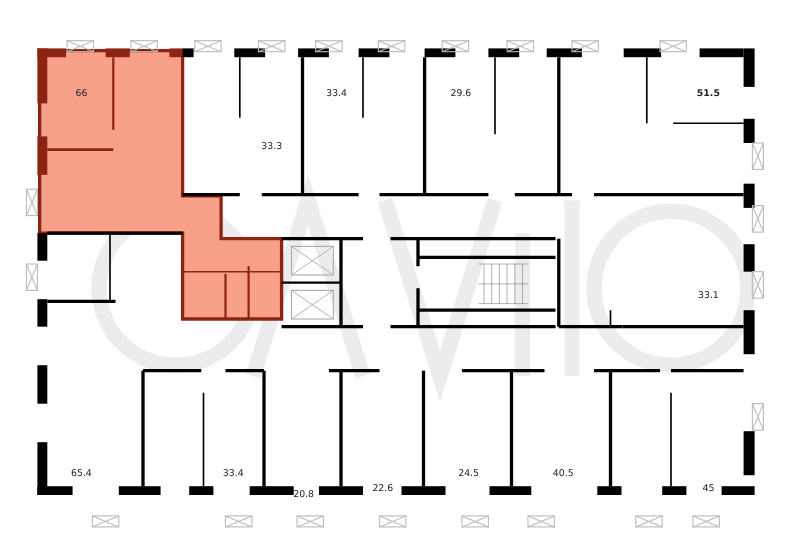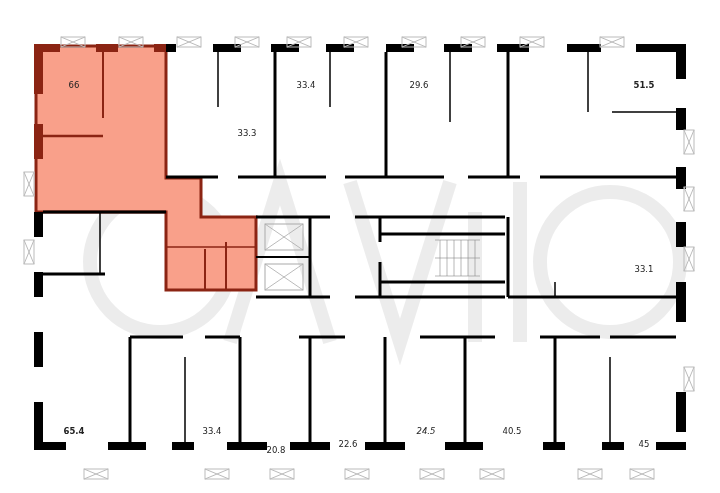--- a/index.html
+++ b/index.html
@@ -192,20 +192,20 @@
 </svg>
 
 
 <div class="apt" style="left:36px;top:34px;width:130px;height:166px;"></div>
 <div class="lbl" style="left:74px;top:73px;">66</div>
 <div class="lbl" style="left:247px;top:73px;margin-top:48px;">33.3</div>
 <div class="lbl" style="left:306px;top:73px;">33.4</div>
 <div class="lbl" style="left:419px;top:73px;">29.6</div>
 <div class="lbl" style="left:644px;top:73px;font-weight:bold;">51.5</div>
 <div class="lbl" style="left:644px;top:257px;">33.1</div>
-<div class="lbl" style="left:74px;top:419px;font-weight:bold;">65.4</div>
+<div class="lbl" style="left:74px;top:419px;">65.4</div>
 <div class="lbl" style="left:212px;top:419px;">33.4</div>
 <div class="lbl" style="left:276px;top:419px;margin-top:19px;">20.8</div>
 <div class="lbl" style="left:348px;top:419px;margin-top:13px;">22.6</div>
-<div class="lbl" style="left:426px;top:419px;font-style:italic;">24.5</div>
+<div class="lbl" style="left:426px;top:419px;">24.5</div>
 <div class="lbl" style="left:512px;top:419px;">40.5</div>
 <div class="lbl" style="left:644px;top:419px;margin-top:13px;">45</div>
 </div>
 
 </body></html>

